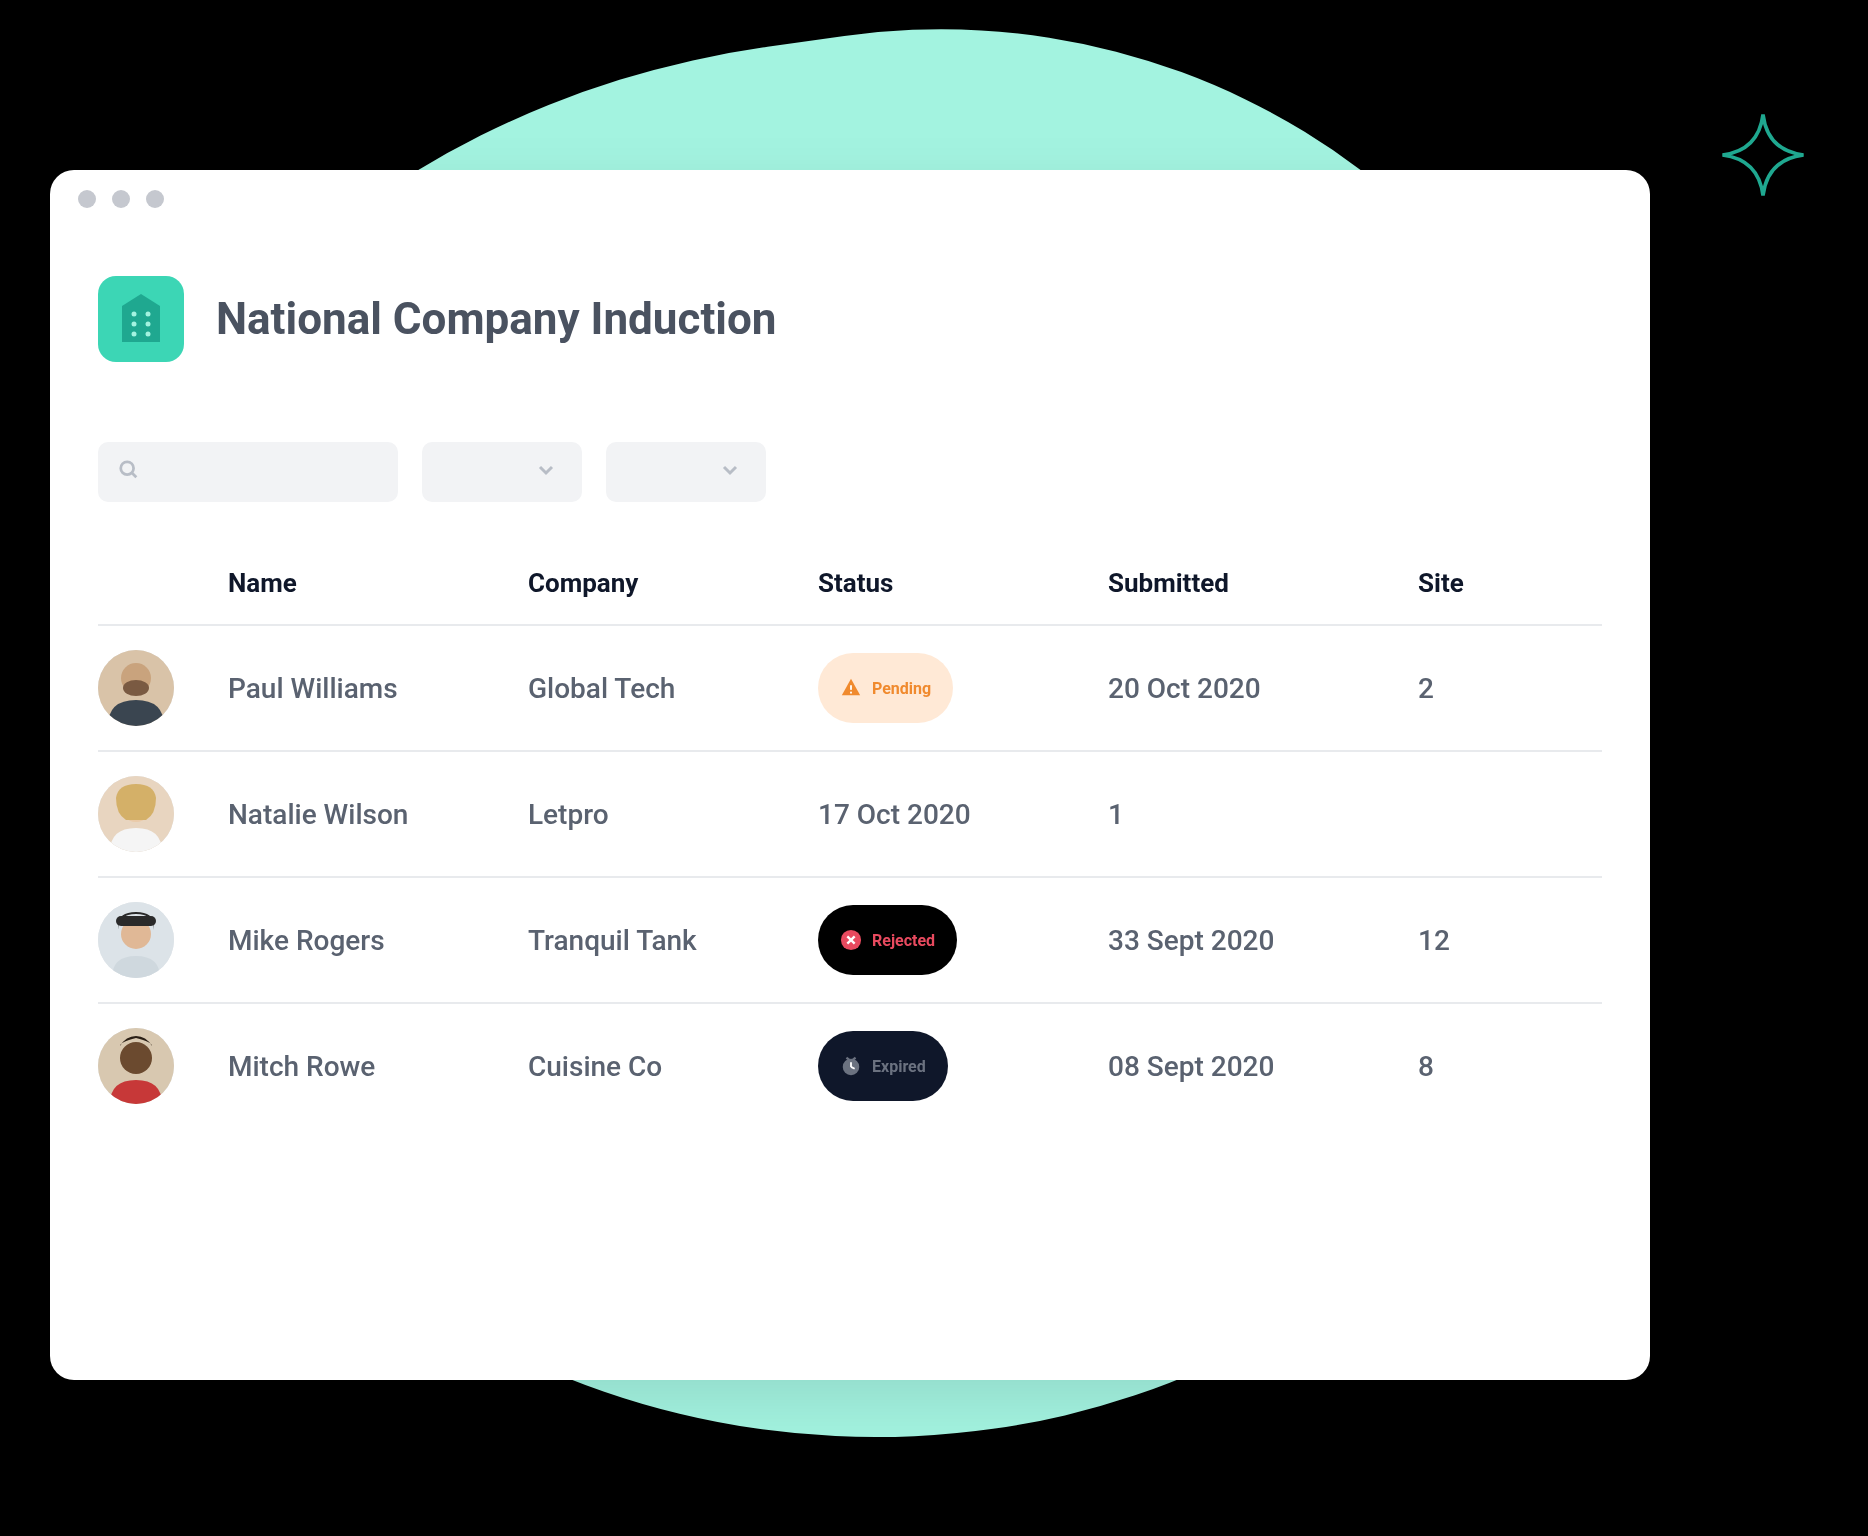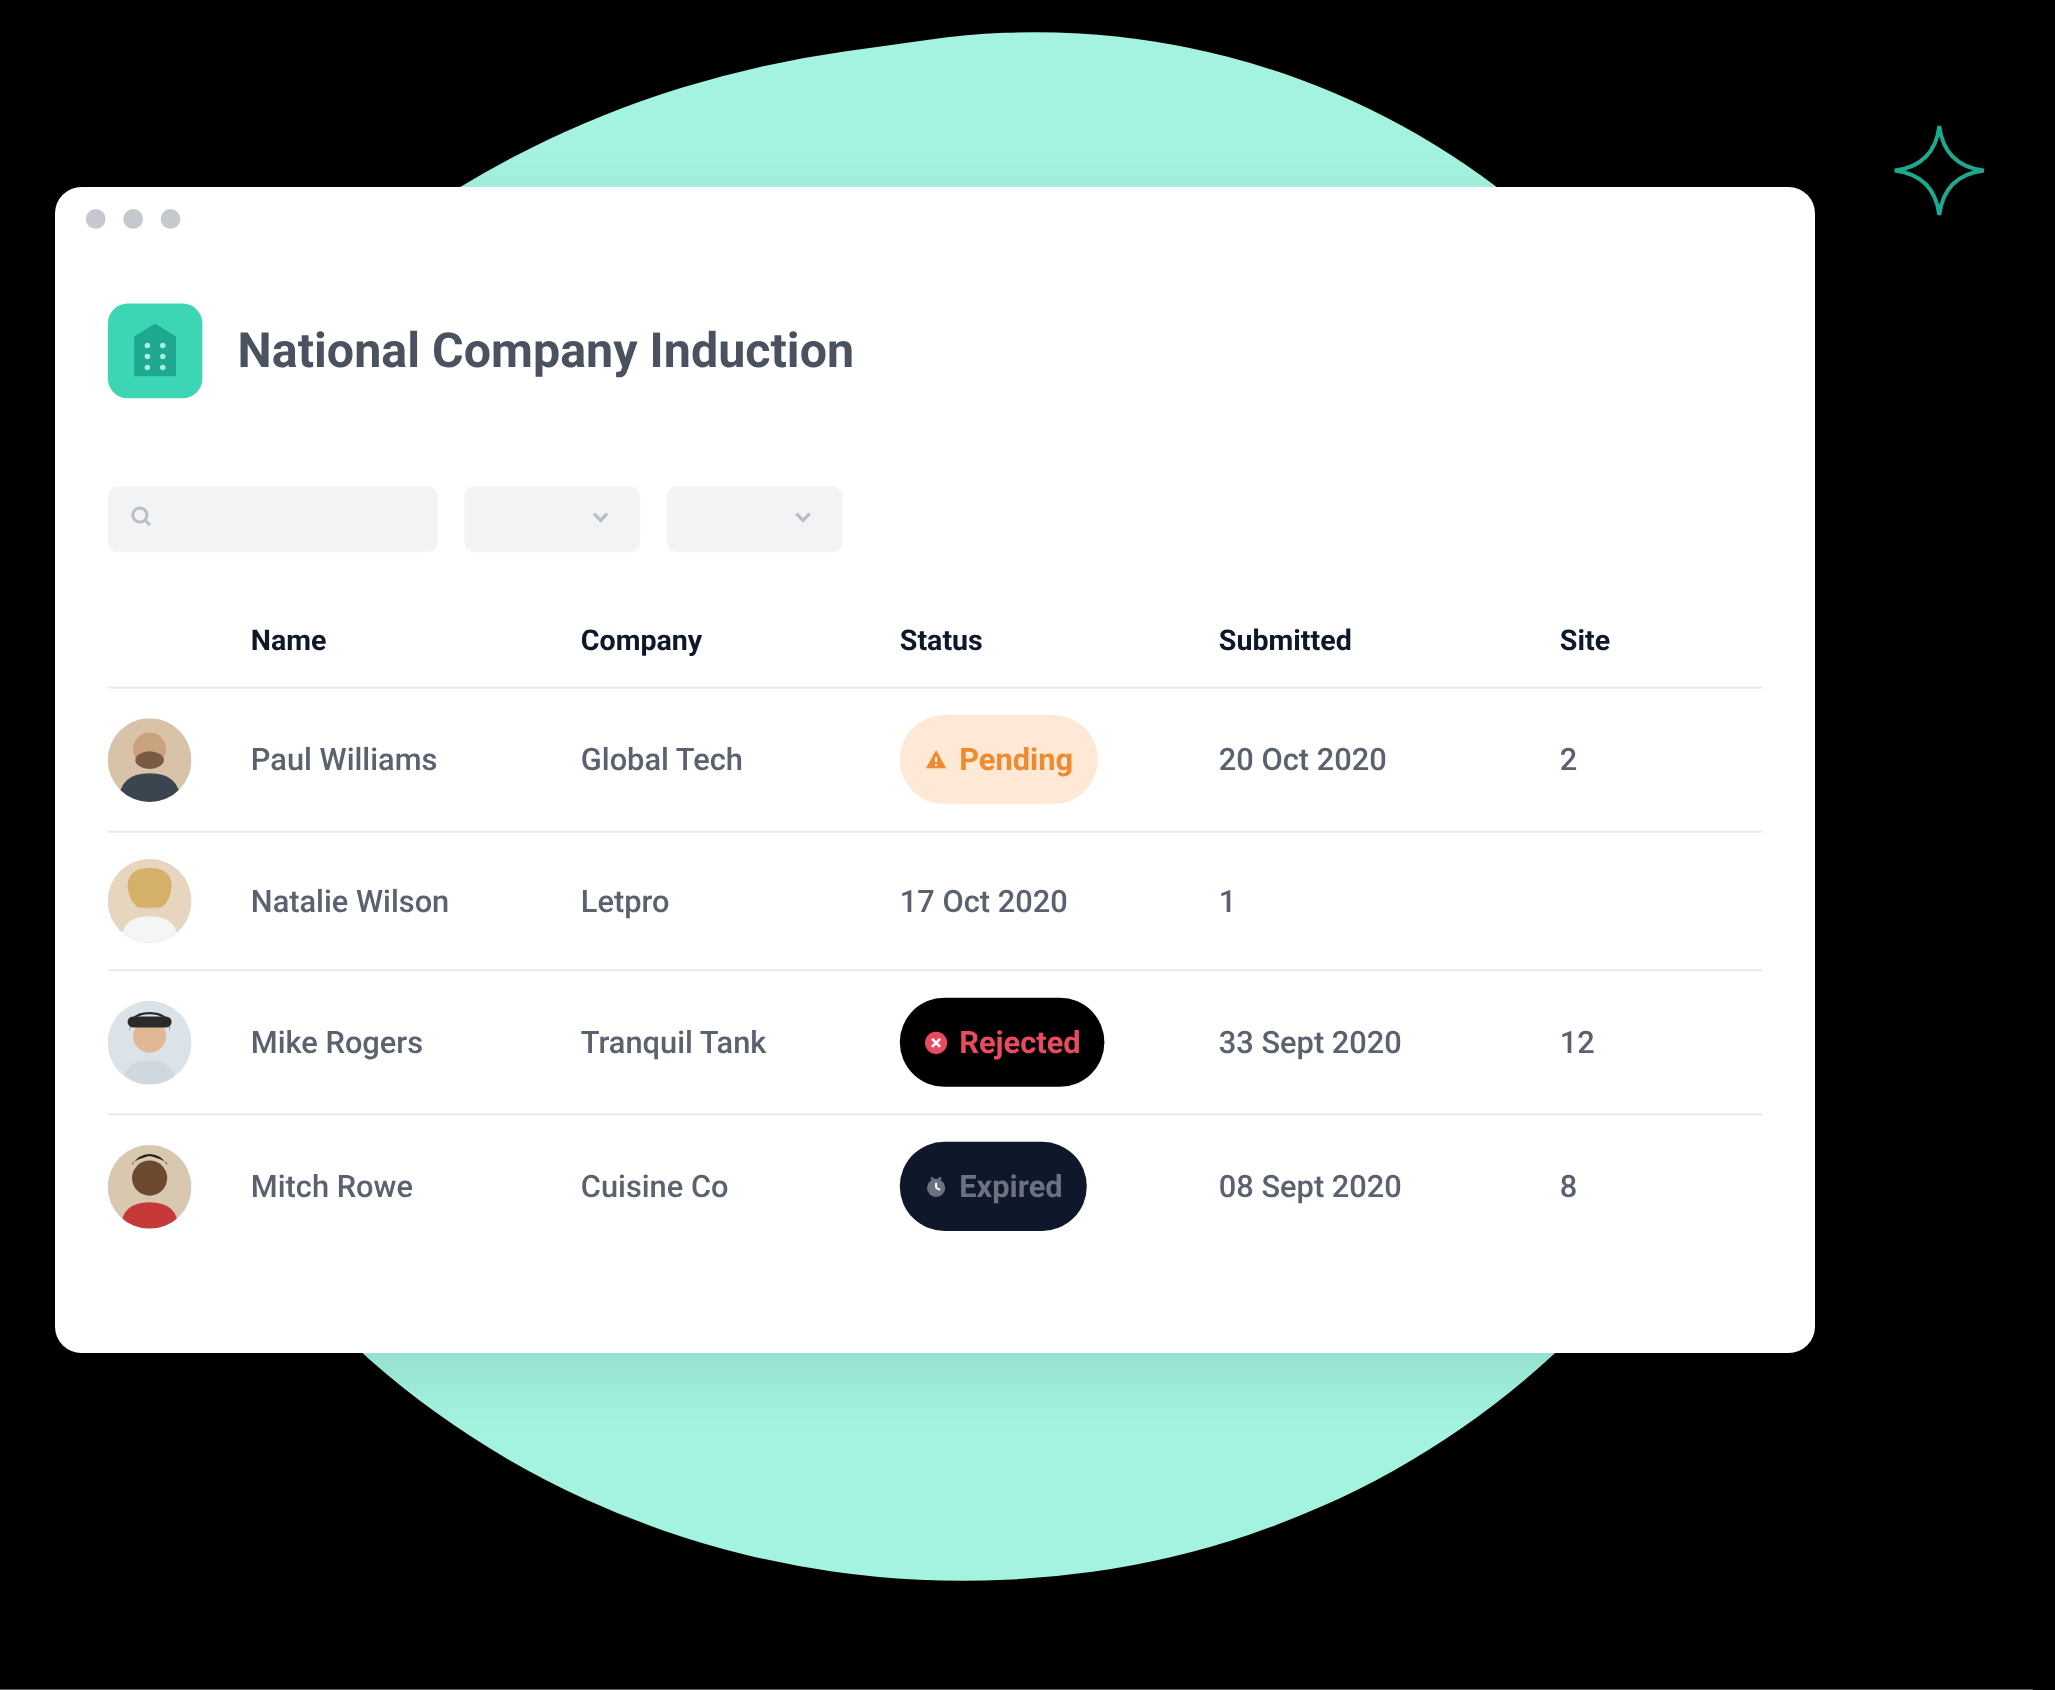--- a/index.html
+++ b/index.html
@@ -28,21 +28,21 @@
       width: 90px;
       height: 90px;
       z-index: 3;
     }
     .sparkle svg { width: 100%; height: 100%; }
     .window {
       position: absolute;
       top: 170px;
       left: 50px;
       width: 1600px;
-      height: 1060px;
+      height: 1210px;
       background: #fff;
       border-radius: 24px;
       box-shadow: 0 20px 60px rgba(0,0,0,0.1);
       z-index: 2;
     }
     .titlebar {
       height: 58px;
       display: flex;
       align-items: center;
       padding-left: 28px;
@@ -140,21 +140,21 @@
       font-size: 28px;
       color: #5a6270;
       font-weight: 500;
     }
     .badge {
       display: inline-flex;
       align-items: center;
       gap: 10px;
       padding: 24px 22px;
       border-radius: 999px;
-      font-size: 28px;
+      font-size: 16px;
       font-weight: 700;
     }
     .badge-pending { background: #ffe9d6; color: #f08a2e; }
     .badge-accepted { background: #d3f7c9; color: #2fb344; }
     .badge-rejected { background: #000000; color: #e84a5f; }
     .badge-expired { background: #0f172a; color: #6b7280; }
     .status-icon {
       width: 22px;
       height: 22px;
       display: inline-flex;

